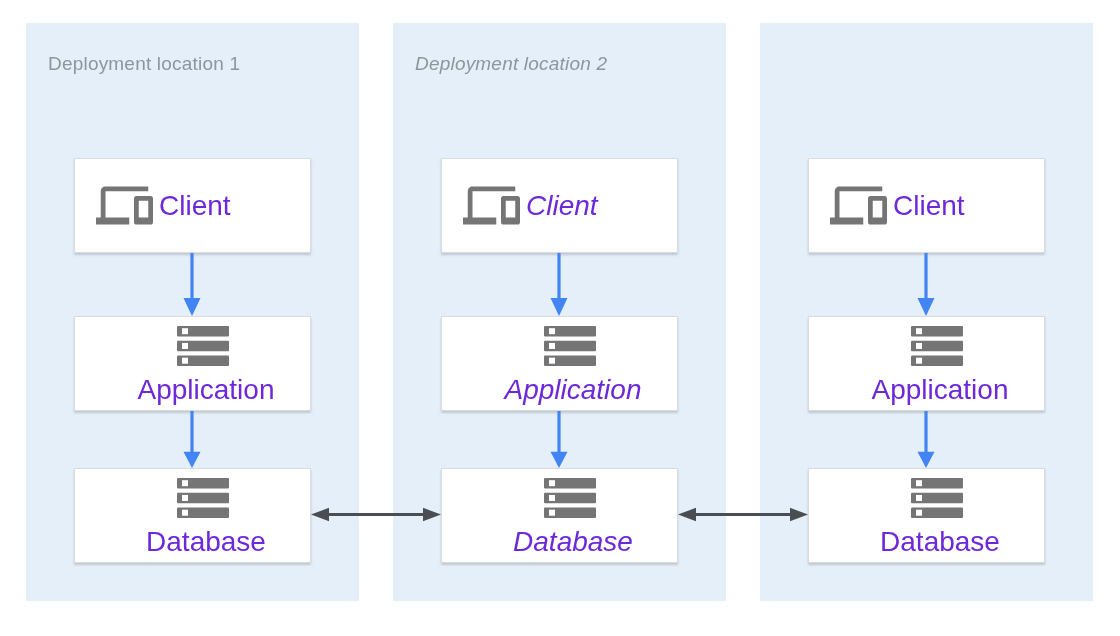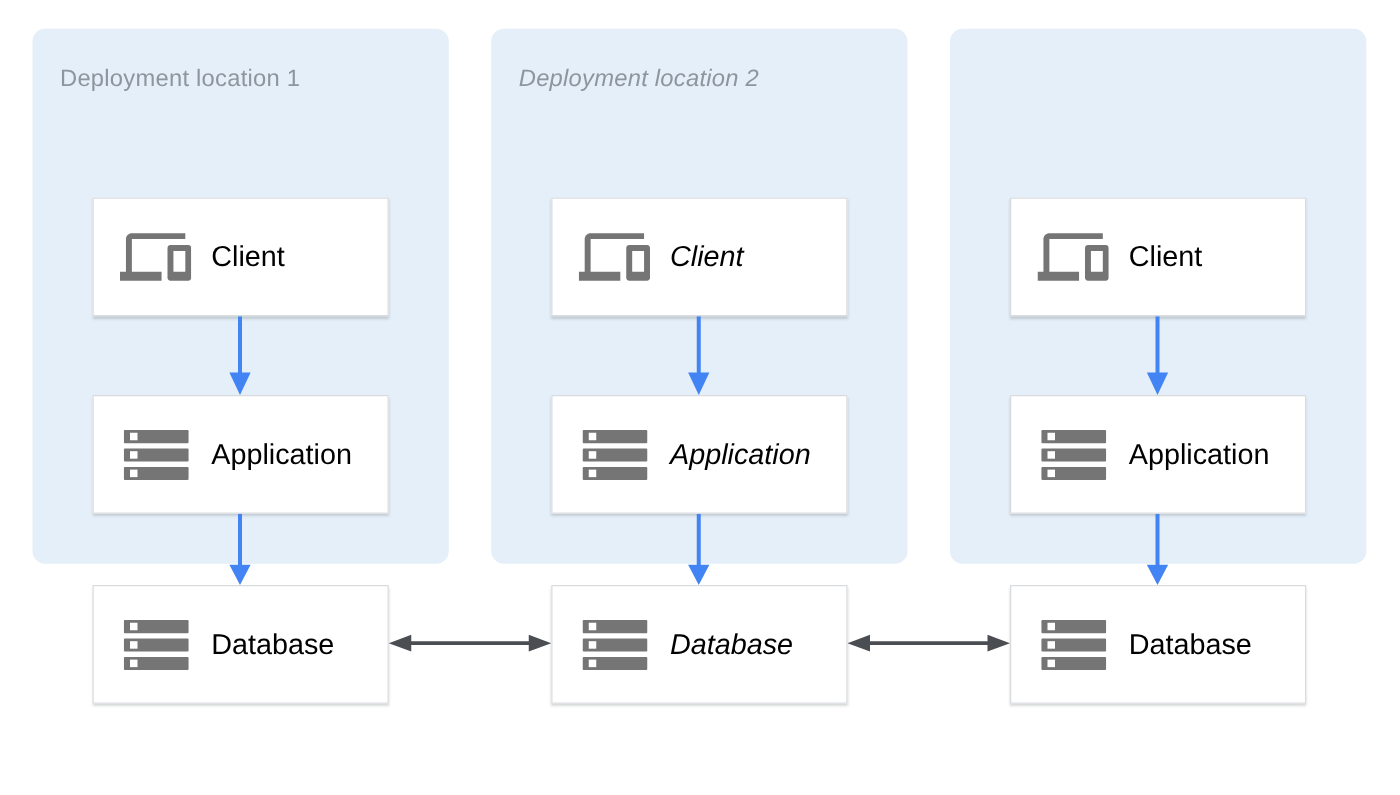--- a/index.html
+++ b/index.html
@@ -8,23 +8,22 @@
     position: relative;
     width: 1120px;
     height: 636px;
     background: #ffffff;
     overflow: hidden;
   }
   .panel {
     position: absolute;
     top: 23px;
     width: 333px;
-    height: 428px;
+    height: 578px;
     background: #E4EFF9;
-    border-radius: 10px;
   }
   .panel-label {
     position: absolute;
     left: 22px;
     top: 29px;
     font-size: 19px;
     line-height: 24px;
     color: #8E959C;
     letter-spacing: 0.2px;
     white-space: nowrap;
@@ -43,28 +42,28 @@
     padding-left: 21px;
   }
   .node-icon {
     width: 57px;
     display: flex;
     align-items: center;
     justify-content: center;
     flex: 0 0 57px;
   }
   .node-label {
-    margin-left: 16px;
-    font-size: 23px;
-    color: #000000;
+    margin-left: 6px;
+    font-size: 28px;
+    color: #6d28d9;
     white-space: nowrap;
   }
   .node-client      { top: 135px; }
-  .node-application { top: 293px; }
-  .node-database    { top: 445px; }
+  .node-application { top: 293px; flex-direction: column; }
+  .node-database    { top: 445px; flex-direction: column; }
   .varrow {
     position: absolute;
     left: 156px;
     width: 20px;
   }
   .varrow-1 { top: 230px; height: 63px; }
   .varrow-2 { top: 388px; height: 57px; }
   .harrow {
     position: absolute;
     top: 507px;

